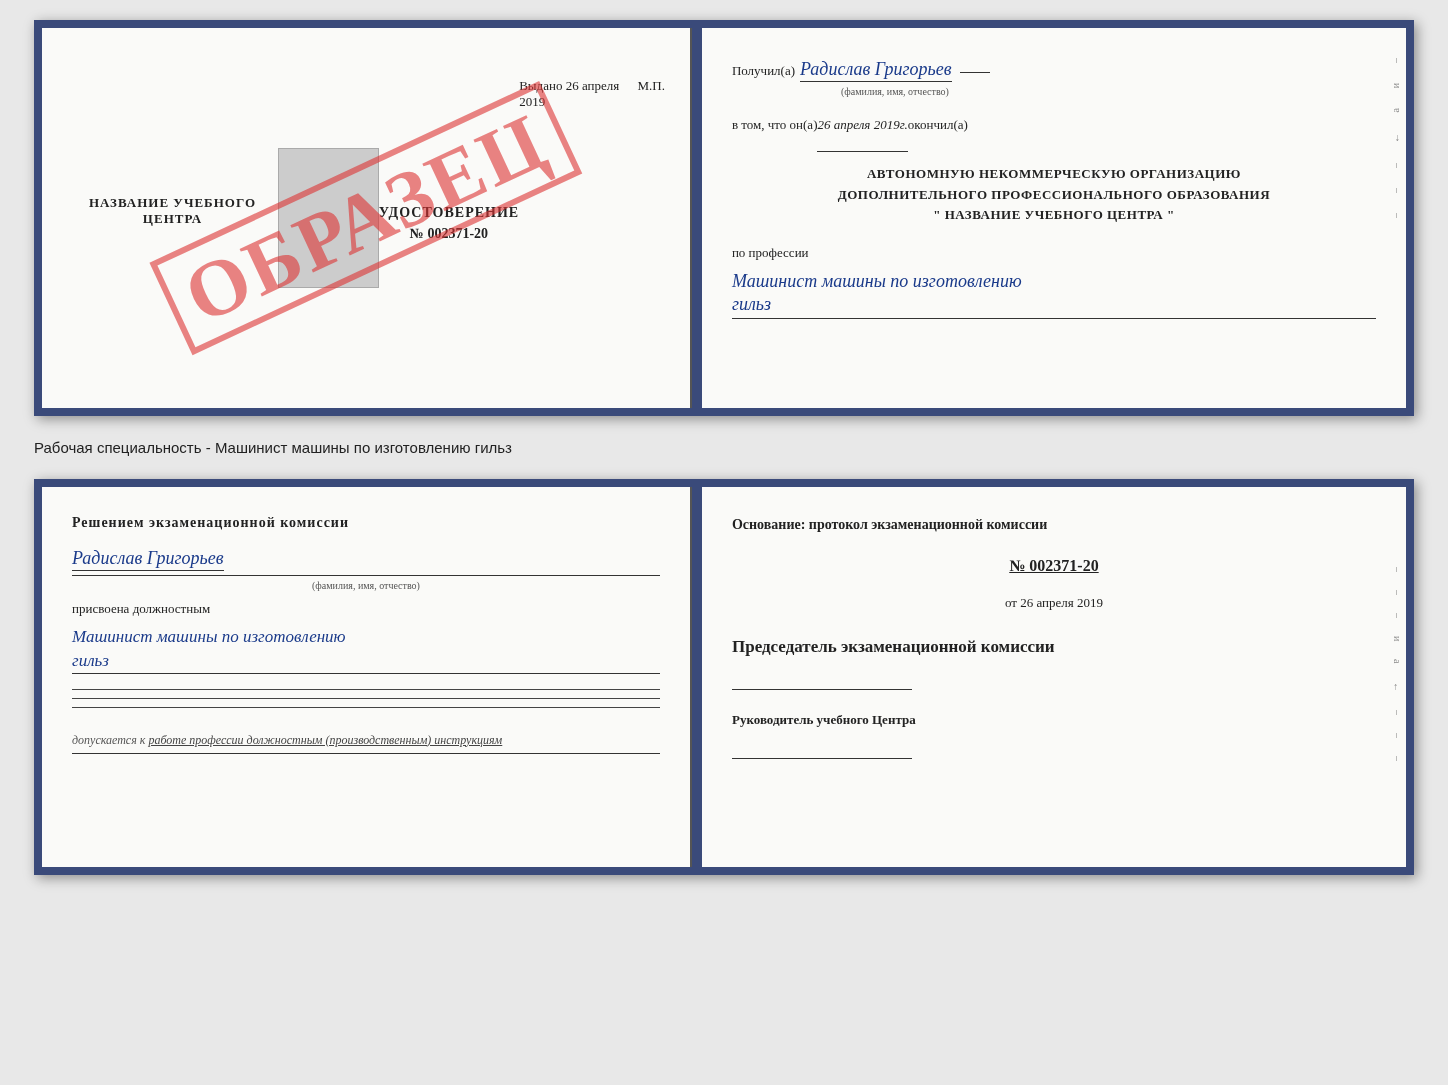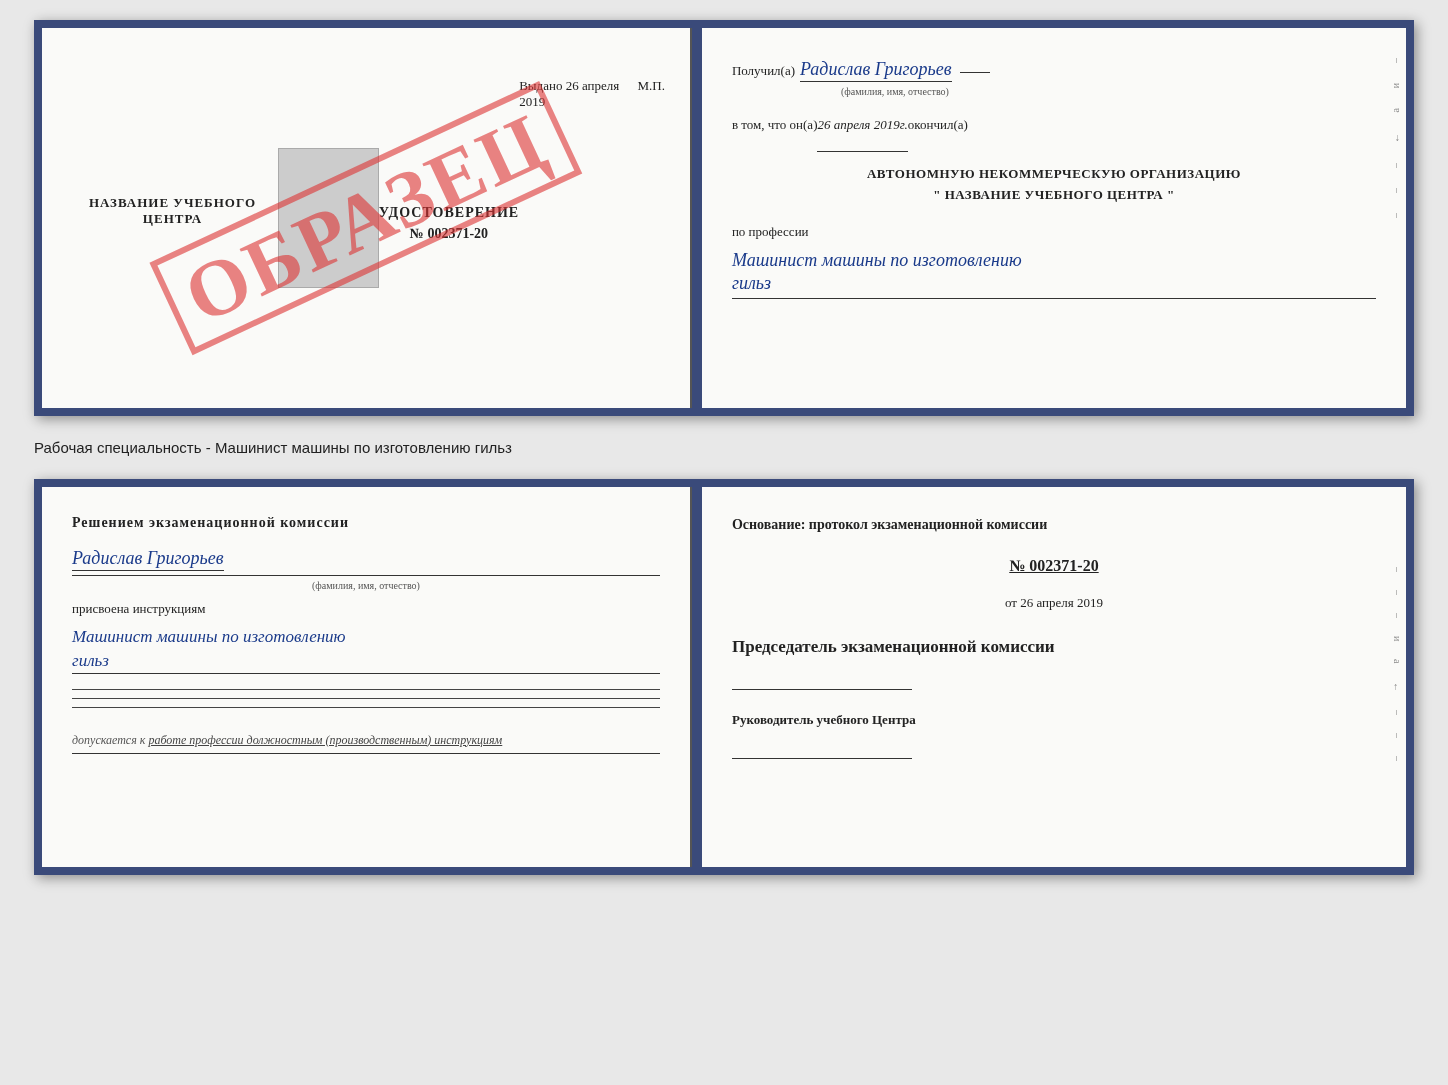--- a/index.html
+++ b/index.html
@@ -412,20 +412,21 @@
       </div>
 
       <div class="vtom-line">
         <span>в том, что он(а)</span>
         <span class="date-underline">26 апреля 2019г.</span>
         <span>окончил(а)</span>
       </div>
 
       <div class="org-block">
         <div>АВТОНОМНУЮ НЕКОММЕРЧЕСКУЮ ОРГАНИЗАЦИЮ</div>
+        <div>ДОПОЛНИТЕЛЬНОГО ПРОФЕССИОНАЛЬНОГО ОБРАЗОВАНИЯ</div>
         <div>"  НАЗВАНИЕ УЧЕБНОГО ЦЕНТРА  "</div>
       </div>
 
       <div class="profession-block">
         <div class="profession-label">по профессии</div>
         <div class="profession-name">
           <span>Машинист машины по изготовлению</span><br>
           <span>гильз</span>
         </div>
       </div>
@@ -449,21 +450,21 @@
 
   <div class="doc-left">
     <div class="resheniye-title">Решением  экзаменационной  комиссии</div>
 
     <div style="margin-bottom:5px;">
       <span class="receiver-name">Радислав Григорьев</span>
       <div class="bottom-line"></div>
       <span class="fio-label">(фамилия, имя, отчество)</span>
     </div>
 
-    <div class="prisvoyena-line">присвоена инструкциям</div>
+    <div class="prisvoyena-line">присвоена должностным</div>
 
     <div class="qualification-name">
       <span>Машинист  машины  по  изготовлению</span><br>
       <span>гильз</span>
     </div>
 
     <div class="horizontal-rules-block" style="margin-top:15px;">
       <div class="h-rule"></div>
       <div class="h-rule"></div>
       <div class="h-rule"></div>

